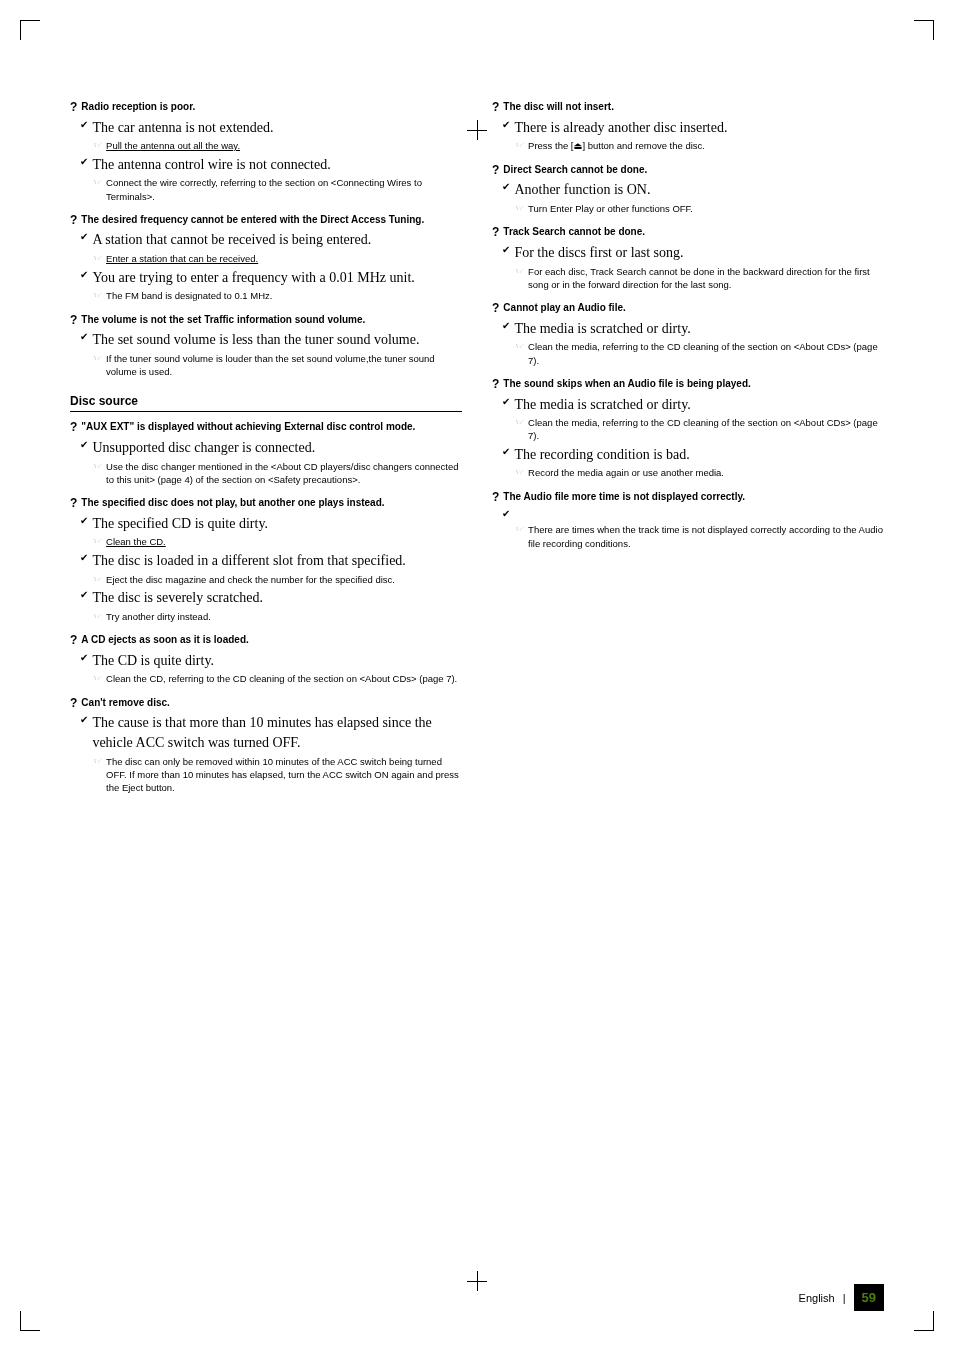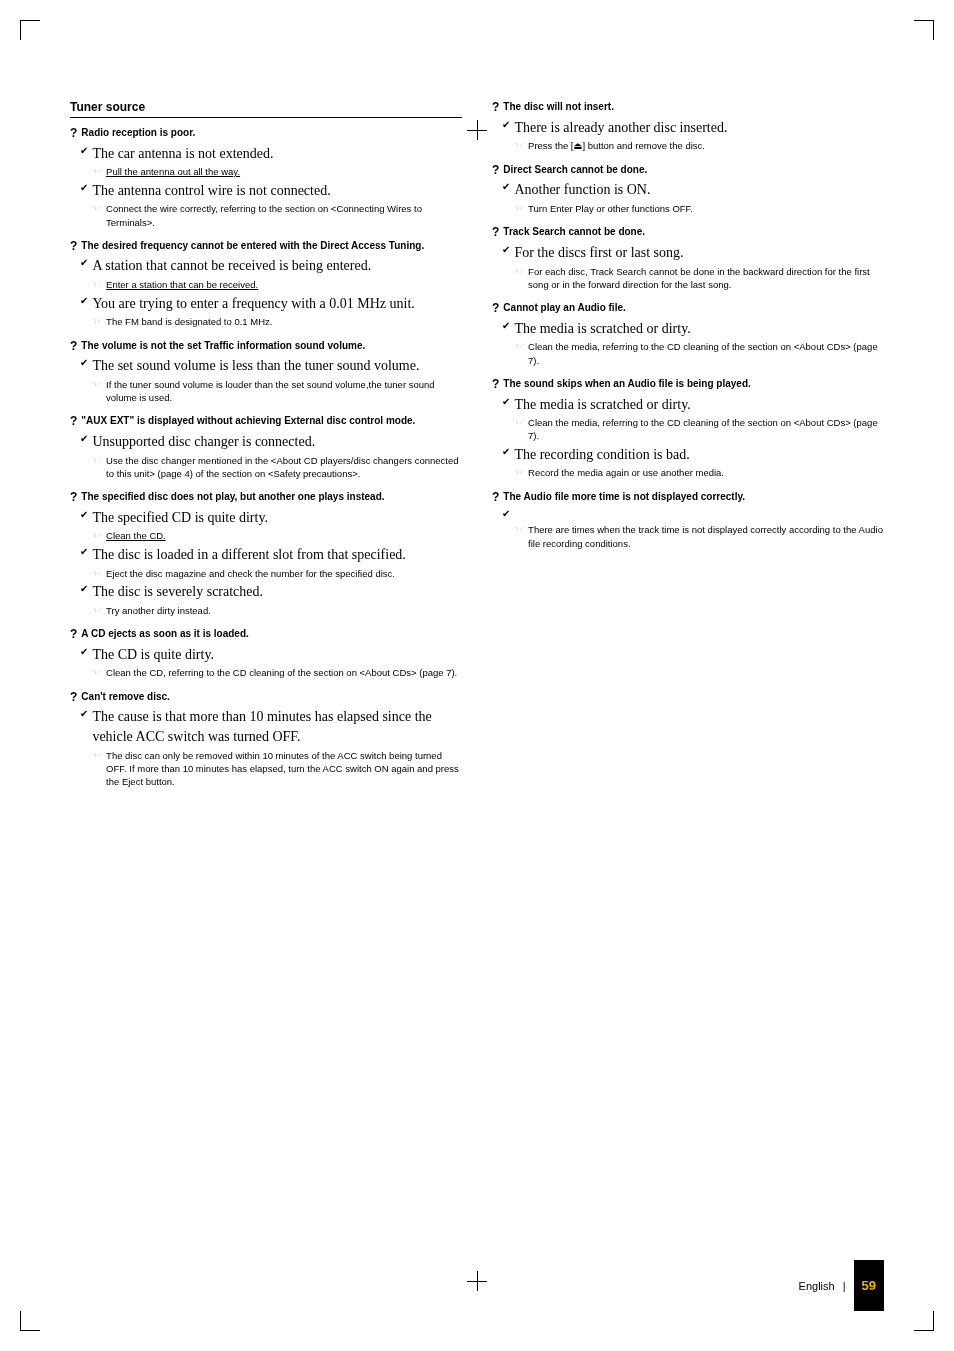--- a/index.html
+++ b/index.html
@@ -167,24 +167,24 @@
       position: absolute;
       bottom: 40px;
       right: 70px;
       font-size: 11px;
       display: flex;
       align-items: center;
       gap: 8px;
     }
     .page-number-box {
       background: #000;
-      color: #eab308;
+      color: #4d7c0f;
       font-weight: bold;
       font-size: 13px;
-      padding: 18px 8px;
+      padding: 6px 8px;
     }
     .left-col { }
     .right-col { }
   </style>
 </head>
 <body>
 
 <div class="page">
 
   <div class="corner-mark corner-tl"></div>
@@ -193,21 +193,20 @@
   <div class="corner-mark corner-br"></div>
 
   <div class="crosshair-top"></div>
 
   <div class="crosshair" style="top:auto;bottom:60px;transform:translateX(-50%);"></div>
 
   <div class="content">
 
     <div class="left-col">
 
-      <div class="section-title">Tuner source</div>
 
       <div class="question-block">
         <div class="question-line">
           <span class="q-mark">?</span>
           <span class="q-text">Radio reception is poor.</span>
         </div>
         <div class="answer-block">
           <div class="answer-item">
             <span class="checkmark">✔</span>
             <span class="answer-text">The car antenna is not extended.</span>
@@ -262,20 +261,21 @@
             <span class="checkmark">✔</span>
             <span class="answer-text">The set sound volume is less than the tuner sound volume.</span>
           </div>
           <div class="sub-item">
             <span class="arrow-symbol">☞</span>
             <span class="sub-text">If the tuner sound volume is louder than the set sound volume,the tuner sound volume is used.</span>
           </div>
         </div>
       </div>
 
+      <div class="section-title" style="margin-top:16px;">Disc source</div>
 
       <div class="question-block">
         <div class="question-line">
           <span class="q-mark">?</span>
           <span class="q-text">"AUX EXT" is displayed without achieving External disc control mode.</span>
         </div>
         <div class="answer-block">
           <div class="answer-item">
             <span class="checkmark">✔</span>
             <span class="answer-text">Unsupported disc changer is connected.</span>

